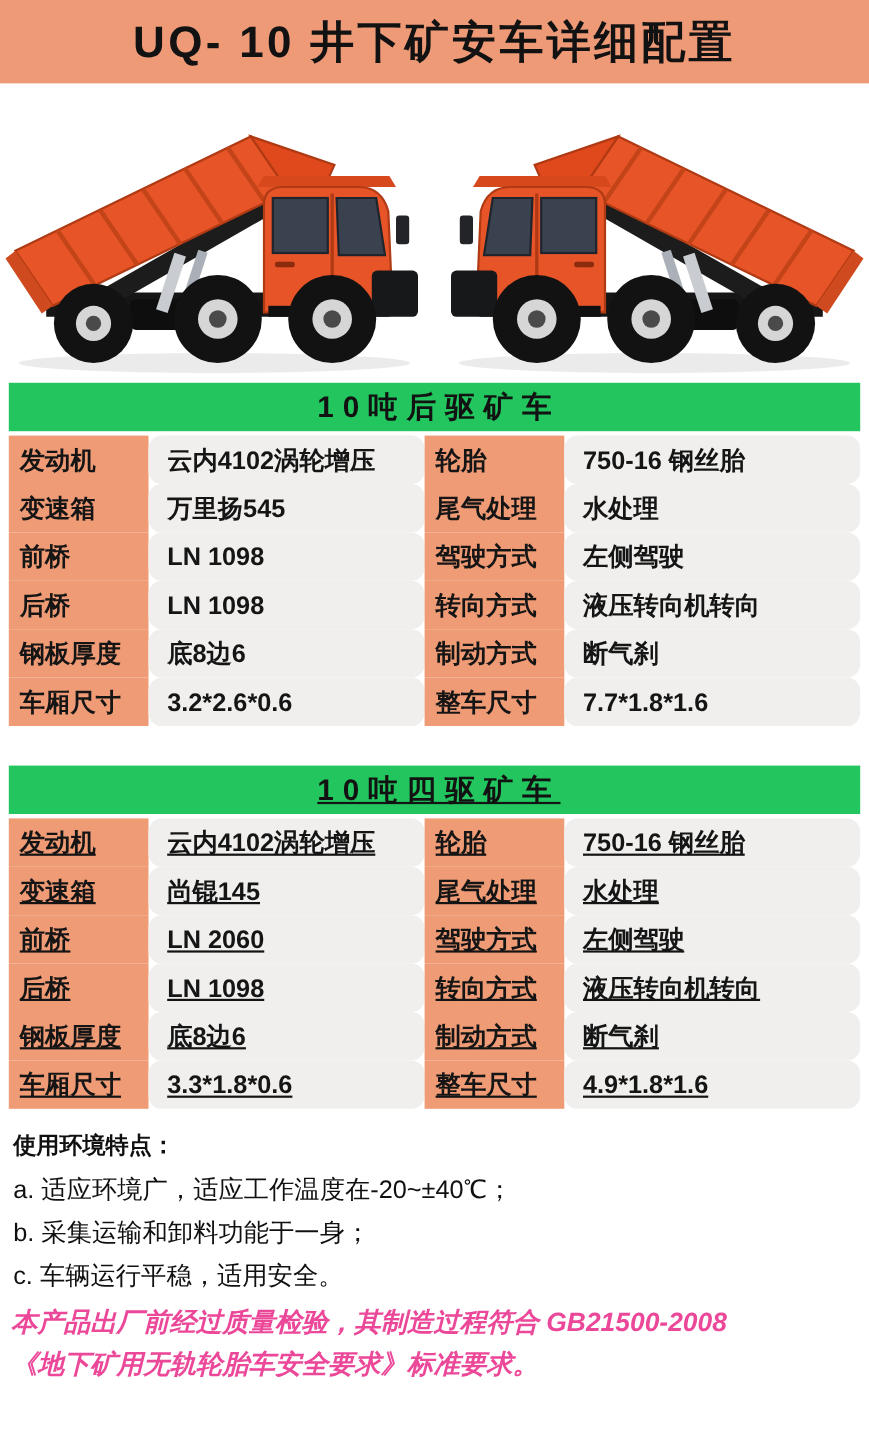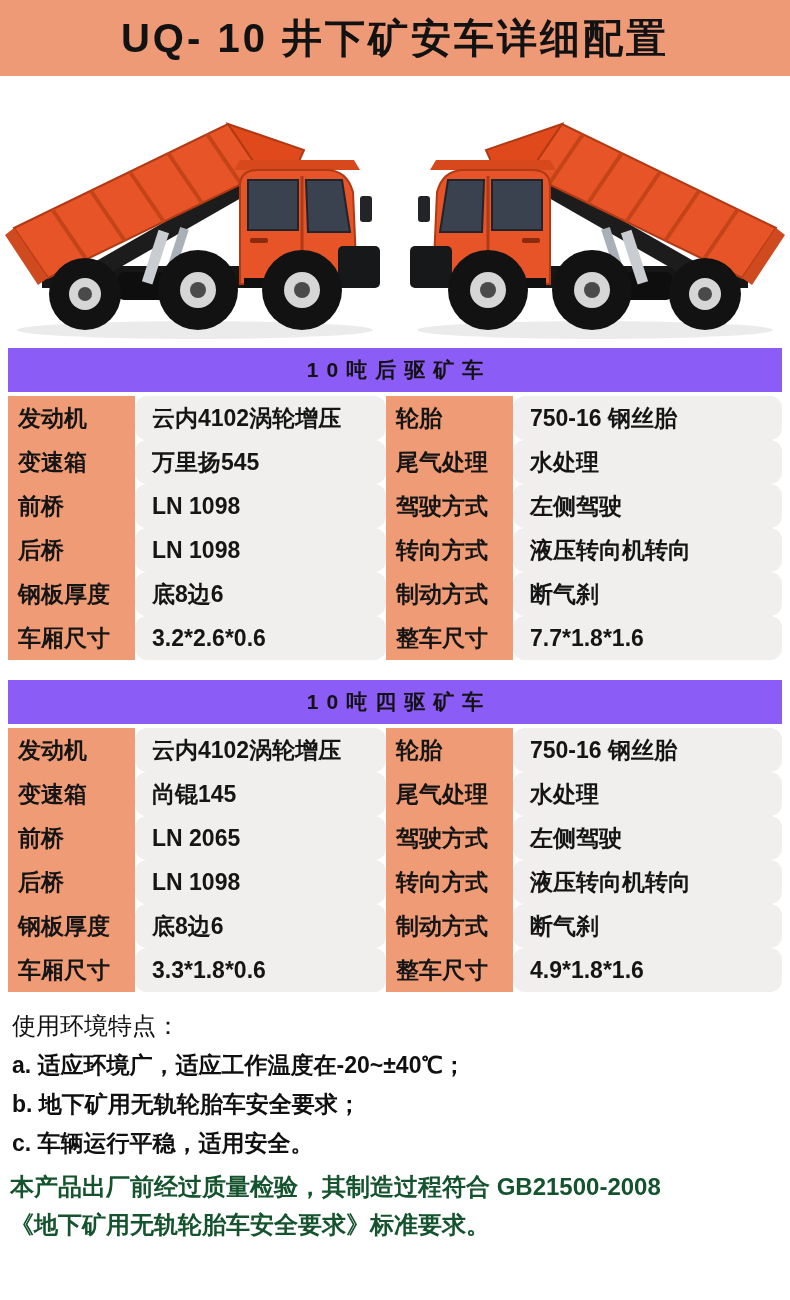--- a/index.html
+++ b/index.html
@@ -30,28 +30,28 @@
   }
   .trucks {
     height: 272px;
     display: flex;
     justify-content: space-between;
     align-items: flex-start;
     background: #ffffff;
   }
   .trucks svg.truck { width: 395px; height: 265px; display: block; margin-top: 4px; }
   .spec-table { margin: 0 8px; }
-  .spec-table.second { margin-top: 20px; }
+  .spec-table.second { margin-top: 36px; text-decoration: underline; }
   .table-header {
     height: 44px;
-    background: #8b5cf6;
+    background: #22c55e;
     display: flex;
     align-items: center;
     justify-content: center;
-    font-size: 21px;
+    font-size: 27px;
     font-weight: 700;
     letter-spacing: 8px;
     text-indent: 8px;
     color: #121212;
     margin-bottom: 4px;
   }
   .grid {
     display: grid;
     grid-template-columns: 127px 251px 127px 1fr;
     gap: 0;
@@ -62,23 +62,23 @@
     align-items: center;
     font-size: 23px;
     font-weight: 600;
     color: #151515;
     white-space: nowrap;
     overflow: hidden;
   }
   .cell.label { background: #ef9b76; padding-left: 10px; }
   .cell.value { background: #f0efed; padding-left: 17px; border-radius: 12px; }
   .features { padding: 14px 12px 0 12px; color: #101010; }
-  .features .heading { font-size: 24px; font-weight: 400; line-height: 40px; }
-  .features p.item { font-size: 23px; font-weight: 700; line-height: 39px; }
-  .cert { padding: 5px 10px 0 10px; color: #14532d; }
+  .features .heading { font-size: 21px; font-weight: 700; line-height: 40px; }
+  .features p.item { font-size: 23px; font-weight: 400; line-height: 39px; }
+  .cert { padding: 5px 10px 0 10px; color: #ec4899; font-style: italic; }
   .cert p { font-size: 24px; font-weight: 700; line-height: 38px; white-space: nowrap; }
   .defs-holder { position: absolute; width: 0; height: 0; overflow: hidden; }
 </style>
 </head>
 <body>
 
 <div class="page">
 
   <svg class="defs-holder" aria-hidden="true">
     <defs>
@@ -190,21 +190,21 @@
       <div class="cell value">云内4102涡轮增压</div>
       <div class="cell label">轮胎</div>
       <div class="cell value">750-16 钢丝胎</div>
 
       <div class="cell label">变速箱</div>
       <div class="cell value">尚锟145</div>
       <div class="cell label">尾气处理</div>
       <div class="cell value">水处理</div>
 
       <div class="cell label">前桥</div>
-      <div class="cell value">LN 2065</div>
+      <div class="cell value">LN 2060</div>
       <div class="cell label">驾驶方式</div>
       <div class="cell value">左侧驾驶</div>
 
       <div class="cell label">后桥</div>
       <div class="cell value">LN 1098</div>
       <div class="cell label">转向方式</div>
       <div class="cell value">液压转向机转向</div>
 
       <div class="cell label">钢板厚度</div>
       <div class="cell value">底8边6</div>
@@ -214,21 +214,21 @@
       <div class="cell label">车厢尺寸</div>
       <div class="cell value">3.3*1.8*0.6</div>
       <div class="cell label">整车尺寸</div>
       <div class="cell value">4.9*1.8*1.6</div>
     </div>
   </section>
 
   <section class="features">
     <p class="heading">使用环境特点：</p>
     <p class="item">a. 适应环境广，适应工作温度在-20~±40℃；</p>
-    <p class="item">b. 地下矿用无轨轮胎车安全要求；</p>
+    <p class="item">b. 采集运输和卸料功能于一身；</p>
     <p class="item">c. 车辆运行平稳，适用安全。</p>
   </section>
 
   <section class="cert">
     <p>本产品出厂前经过质量检验，其制造过程符合 GB21500-2008</p>
     <p>《地下矿用无轨轮胎车安全要求》标准要求。</p>
   </section>
 
 </div>
 

